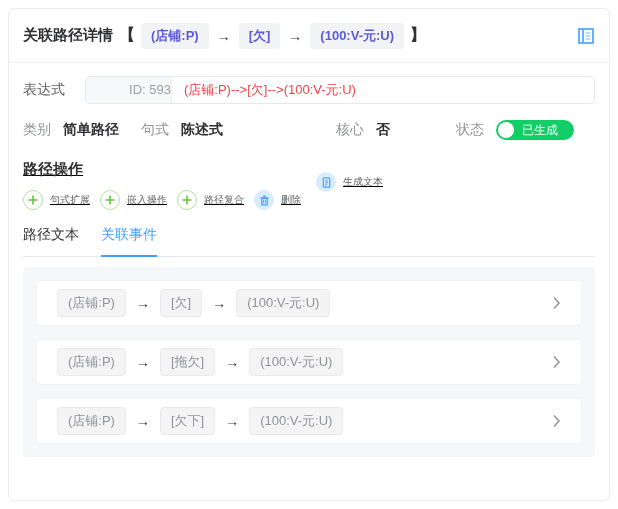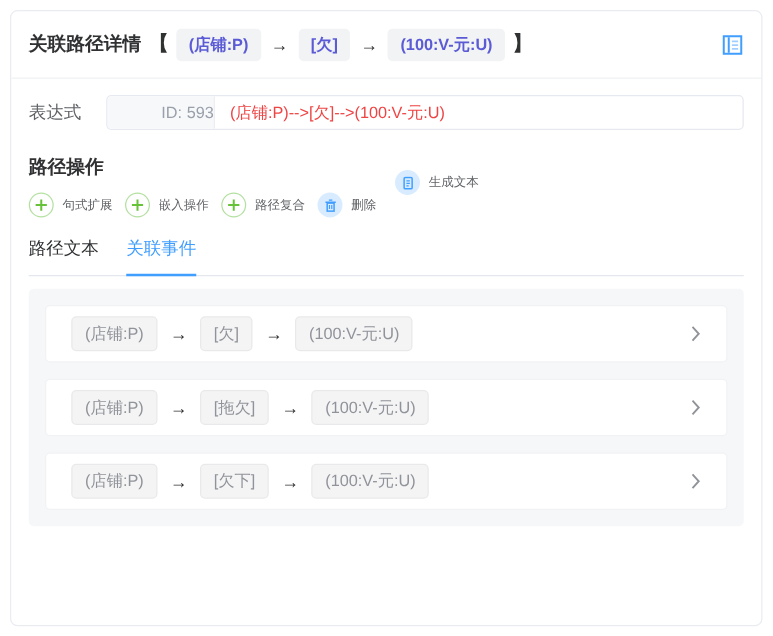--- a/index.html
+++ b/index.html
@@ -35,21 +35,21 @@
   .meta-label { color:#909399; flex:none; }
   .meta-value { color:#303133; font-weight:bold; margin-left:12px; flex:none; }
   .gap-a { margin-left:22px; } .gap-b { margin-left:113px; } .gap-c { margin-left:66px; }
   .switch { margin-left:12px; width:78px; height:20px; border-radius:10px; background:#13ce66;
     position:relative; display:flex; align-items:center; cursor:pointer; flex:none; }
   .switch-knob { position:absolute; left:2px; top:2px; width:16px; height:16px;
     border-radius:50%; background:#fff; }
   .switch-text { color:#fff; font-size:12px; margin-left:26px; }
 
   
-  .ops-row { margin-top:20px; display:flex; }
+  .ops-row { margin-top:20px; display:flex;text-decoration:underline; }
   .ops-col1 { width:293px; flex:none; }
   .ops-col2 { flex:1; }
   .ops-title { font-size:15px; font-weight:bold; color:#303133; height:18px; }
   .ops-buttons { margin-top:12px; display:flex; flex-wrap:wrap; align-items:center; }
   .op-btn { display:flex; align-items:center; margin-right:10px; margin-bottom:10px; cursor:pointer; }
   .icon-circle { width:20px; height:20px; border-radius:50%; display:flex; align-items:center;
     justify-content:center; margin-right:7px; flex:none; }
   .icon-circle.green { border:1px solid #b5e0a2; background:#fdfefd; }
   .icon-circle.blue { background:#d9ecff; }
   .op-label { font-size:10px; color:#606266; white-space:nowrap; }
@@ -101,20 +101,33 @@
     <div class="card-body">
 
       <div class="expr-row">
         <span class="expr-label">表达式</span>
         <div class="expr-input">
           <span class="expr-id">ID: 593</span>
           <span class="expr-value">(店铺:P)--&gt;[欠]--&gt;(100:V-元:U)</span>
         </div>
       </div>
 
+      <div class="meta-row">
+        <span class="meta-label">类别</span>
+        <span class="meta-value">简单路径</span>
+        <span class="meta-label gap-a">句式</span>
+        <span class="meta-value">陈述式</span>
+        <span class="meta-label gap-b">核心</span>
+        <span class="meta-value">否</span>
+        <span class="meta-label gap-c">状态</span>
+        <span class="switch">
+          <span class="switch-knob"></span>
+          <span class="switch-text">已生成</span>
+        </span>
+      </div>
 
       <div class="ops-row">
         <div class="ops-col1">
           <div class="ops-title">路径操作</div>
           <div class="ops-buttons">
             <span class="op-btn">
               <span class="icon-circle green">
                 <svg width="10" height="10" viewBox="0 0 10 10">
                   <line x1="5" y1="0.5" x2="5" y2="9.5" stroke="#67c23a" stroke-width="1.6"></line>
                   <line x1="0.5" y1="5" x2="9.5" y2="5" stroke="#67c23a" stroke-width="1.6"></line>

